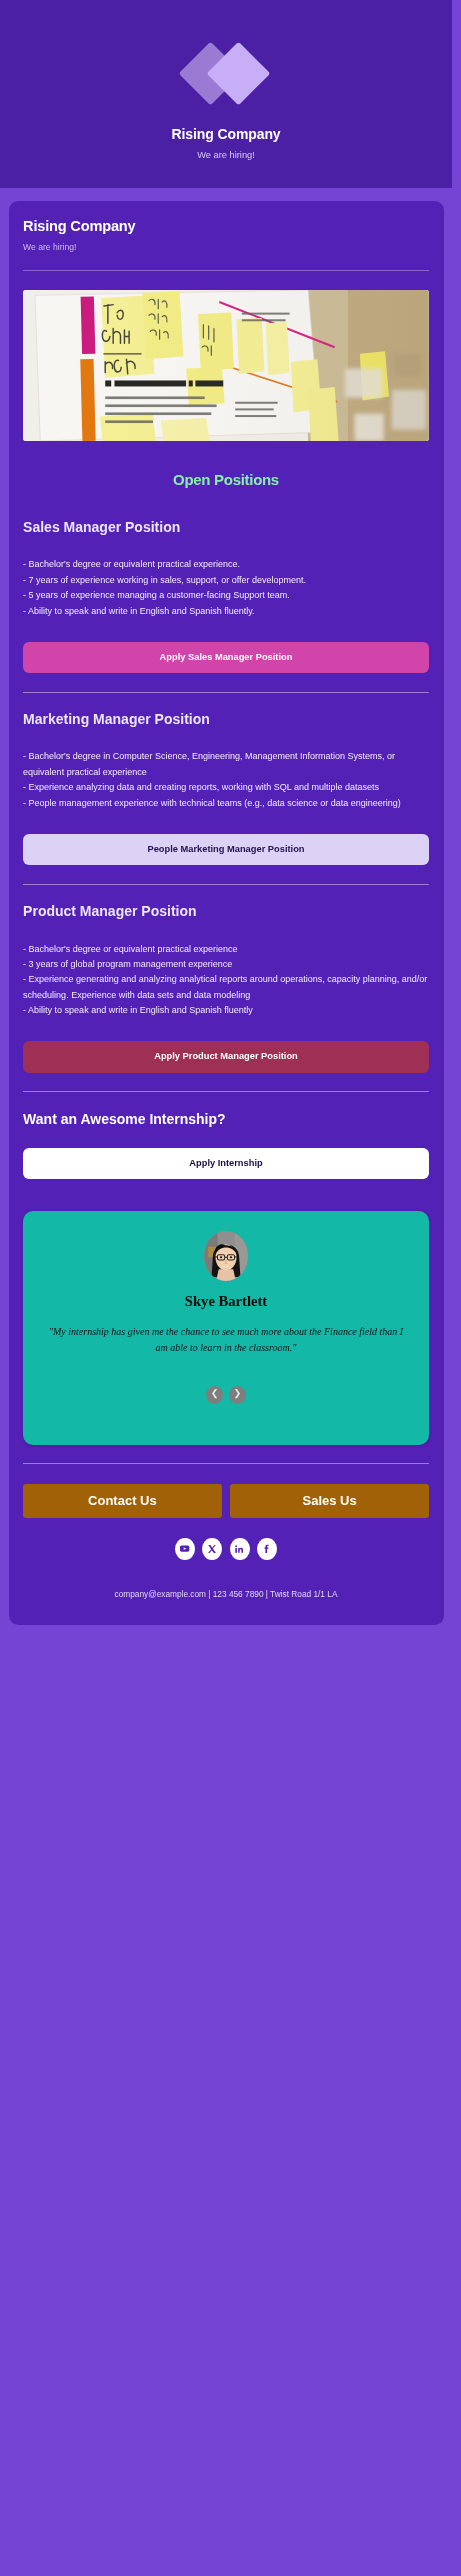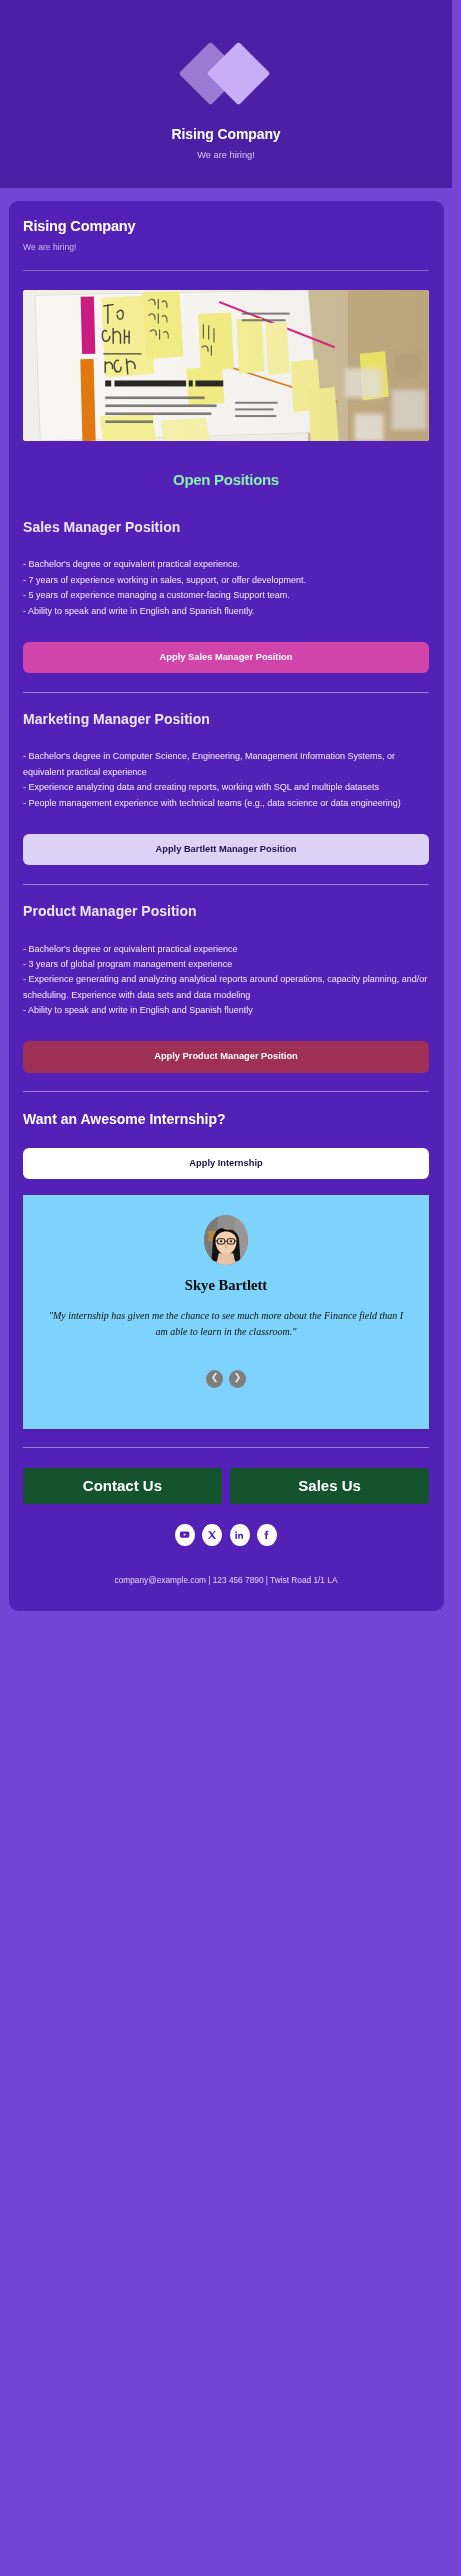--- a/index.html
+++ b/index.html
@@ -140,23 +140,23 @@
 
   .sub-heading {
     color: #ffffff;
     font-size: 14px;
     font-weight: bold;
     margin-bottom: 21px;
   }
 
   
   .testimonial {
-    background: #7dd3fc;
-    border-radius: 0;
-    margin-top: 16px;
+    background: #14b8a6;
+    border-radius: 10px;
+    margin-top: 32px;
     padding: 20px 18.6px 17px 18.6px;
     text-align: center;
     box-shadow: 0 0.7px 2.7px rgba(0,0,0,0.18);
   }
   .avatar {
     width: 44px;
     height: 50px;
     margin: 0 auto 12px auto;
     border-radius: 50%;
     overflow: hidden;
@@ -204,27 +204,27 @@
   }
 
   
   .footer-buttons {
     display: flex;
     gap: 8.6px;
     margin-top: 20px;
   }
   .footer-btn {
     flex: 1;
-    background: #14532d;
+    background: #a16207;
     color: #ffffff;
     border: 0;
     border-radius: 3.3px;
     padding: 9.3px 5.3px;
     font-family: "Liberation Sans", sans-serif;
-    font-size: 15px;
+    font-size: 13px;
     font-weight: bold;
     cursor: pointer;
   }
 
   .socials {
     display: flex;
     justify-content: center;
     gap: 7.3px;
     margin: 20px 0 29px 0;
   }
@@ -382,21 +382,21 @@
       <button class="btn btn-pink">Apply Sales Manager Position</button>
     </section>
 
     <hr class="rule">
 
     <section>
       <h3 class="job-title">Marketing Manager Position</h3>
       <p class="job-desc">- Bachelor's degree in Computer Science, Engineering, Management Information Systems, or equivalent practical experience
 - Experience analyzing data and creating reports, working with SQL and multiple datasets
 - People management experience with technical teams (e.g., data science or data engineering)</p>
-      <button class="btn btn-lilac">Apply Bartlett Manager Position</button>
+      <button class="btn btn-lilac">People Marketing Manager Position</button>
     </section>
 
     <hr class="rule">
 
     <section>
       <h3 class="job-title">Product Manager Position</h3>
       <p class="job-desc">- Bachelor's degree or equivalent practical experience
 - 3 years of global program management experience
 - Experience generating and analyzing analytical reports around operations, capacity planning, and/or scheduling. Experience with data sets and data modeling
 - Ability to speak and write in English and Spanish fluently</p>

